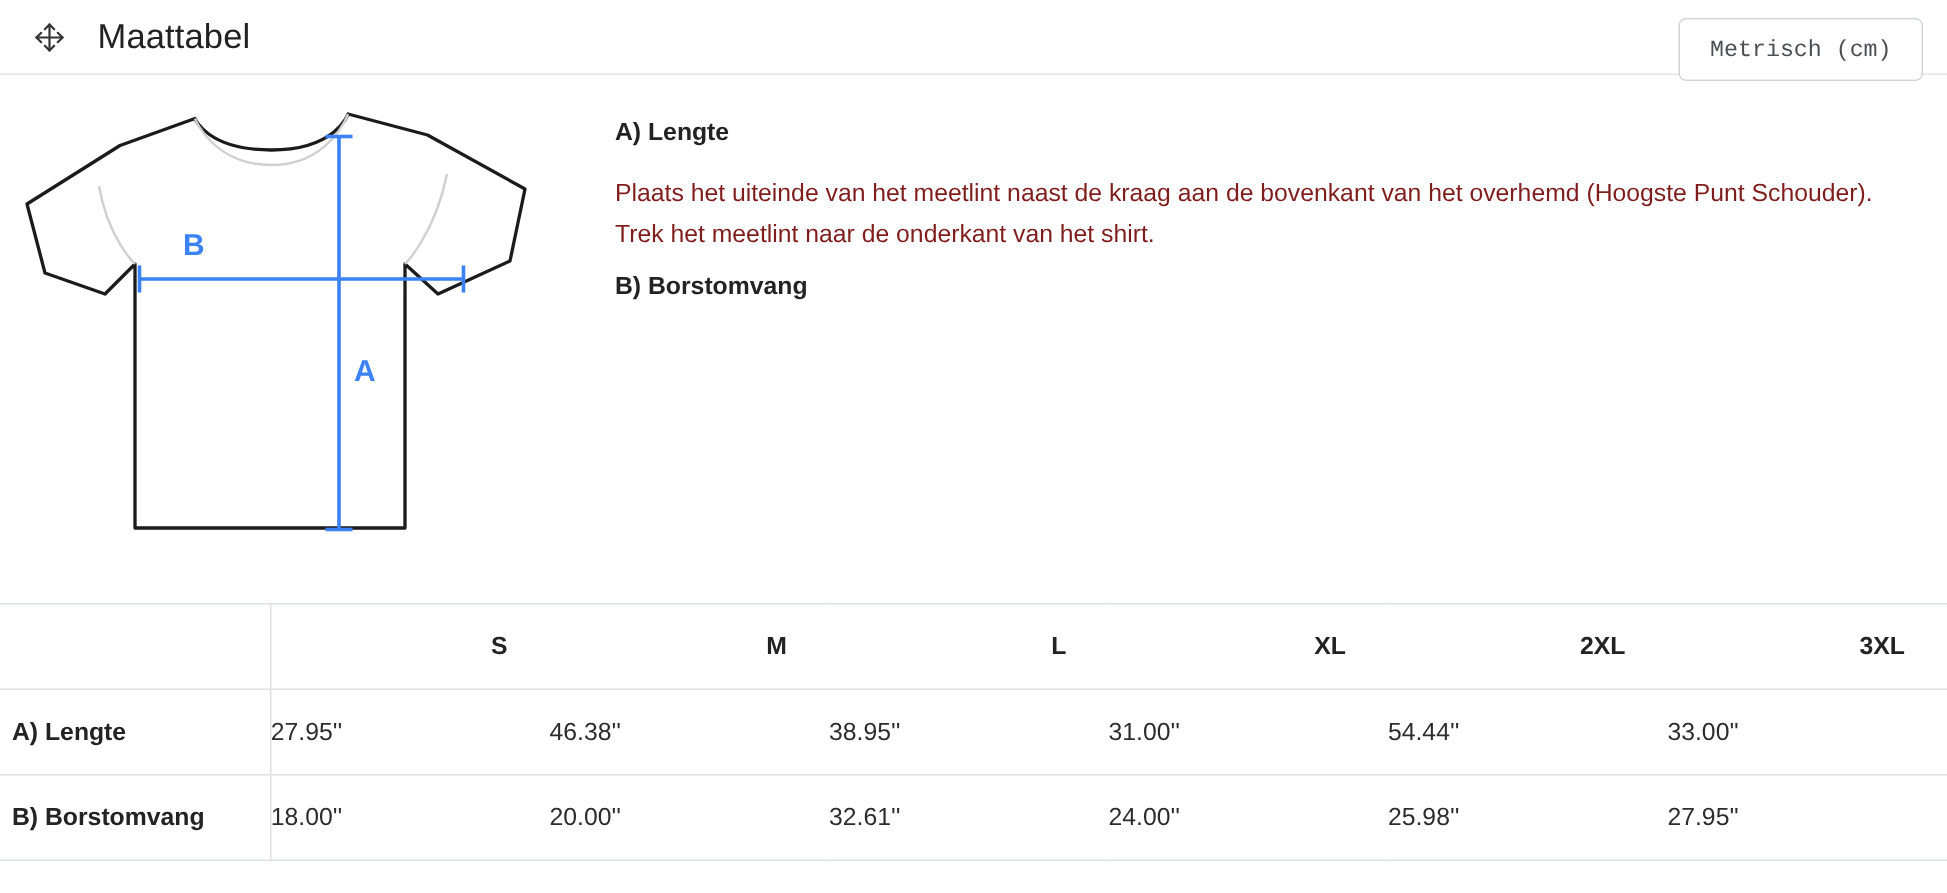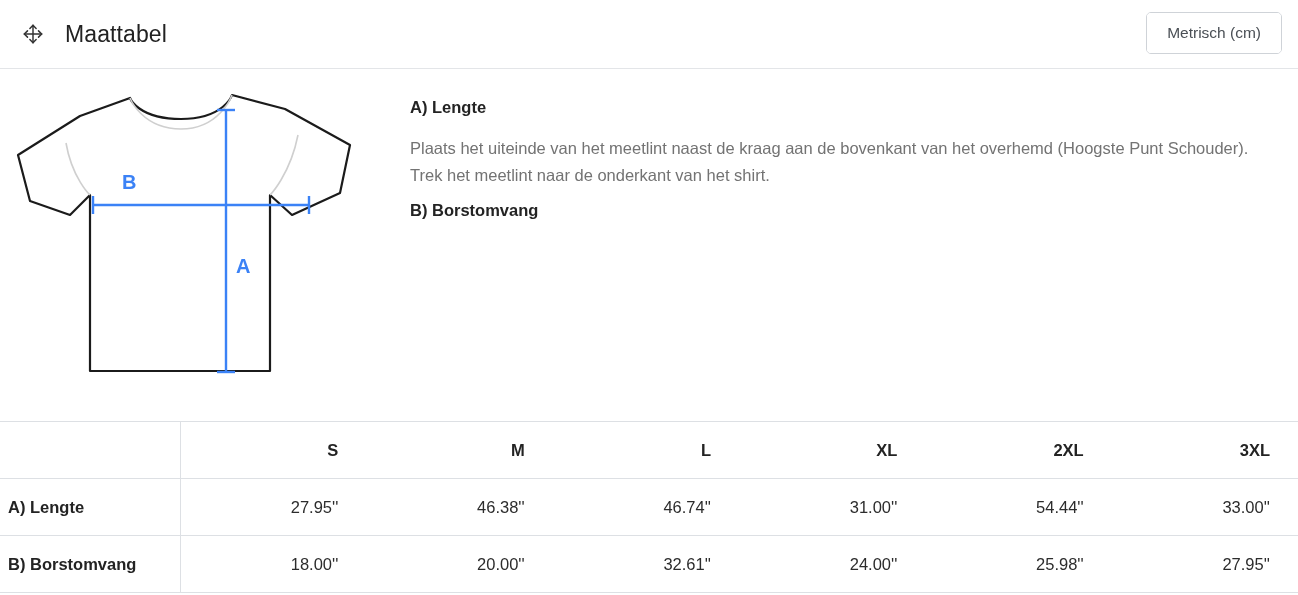--- a/index.html
+++ b/index.html
@@ -8,21 +8,21 @@
     width: 1298px; height: 595px;
     background: #ffffff;
     font-family: "Liberation Sans", sans-serif;
     color: #2b2b2b;
     overflow: hidden;
   }
 
   
   .header {
     position: relative;
-    height: 69px;
+    height: 50px;
     border-bottom: 1px solid #e3e5e8;
     display: flex;
     align-items: center;
     padding: 0 16px 0 18px;
   }
   .move-handle {
     width: 30px; height: 30px;
     display: flex; align-items: center; justify-content: center;
     color: #333;
     cursor: move;
@@ -45,21 +45,21 @@
     overflow: hidden;
     background: #fff;
   }
   .unit-btn {
     font-size: 15.5px;
     padding: 10px 20px;
     background: #ffffff;
     color: #4a4f55;
     border: none;
     cursor: pointer;
-    font-family: Liberation Sans, sans-serif;
+    font-family: Liberation Mono, monospace;
     line-height: 20px;
     white-space: nowrap;
   }
   .unit-btn.active {
     background: #dbe7fb;
     color: #2e3a4a;
     border: 1px solid #8fb3f0;
     border-radius: 4px;
     margin: -1px;
     position: relative;
@@ -86,21 +86,21 @@
   .desc h3 {
     font-size: 16.5px;
     font-weight: bold;
     margin: 12px 0 0 0;
     color: #232323;
   }
   .desc p {
     font-size: 16.5px;
     line-height: 27px;
     margin: 18px 0 0 0;
-    color: #737373;
+    color: #7f1d1d;
   }
 
   
   .size-table {
     width: 100%;
     border-collapse: collapse;
     table-layout: fixed;
     border-top: 1px solid #dde0e4;
   }
   .size-table th, .size-table td {
@@ -122,21 +122,21 @@
   }
   .size-table tbody th {
     text-align: left;
     font-weight: bold;
     padding-left: 8px;
     border-right: 1px solid #dde0e4;
     border-bottom: 1px solid #dde0e4;
     color: #232323;
   }
   .size-table tbody td {
-    text-align: right;
+    text-align: left;
     padding-right: 28px;
     border-bottom: 1px solid #dde0e4;
     color: #2c2c2c;
   }
 </style>
 </head>
 <body>
 
 <div class="header">
   <div class="move-handle">
@@ -200,21 +200,21 @@
       <th>XL</th>
       <th>2XL</th>
       <th>3XL</th>
     </tr>
   </thead>
   <tbody>
     <tr>
       <th>A) Lengte</th>
       <td>27.95''</td>
       <td>46.38''</td>
-      <td>46.74''</td>
+      <td>38.95''</td>
       <td>31.00''</td>
       <td>54.44''</td>
       <td>33.00''</td>
     </tr>
     <tr>
       <th>B) Borstomvang</th>
       <td>18.00''</td>
       <td>20.00''</td>
       <td>32.61''</td>
       <td>24.00''</td>

